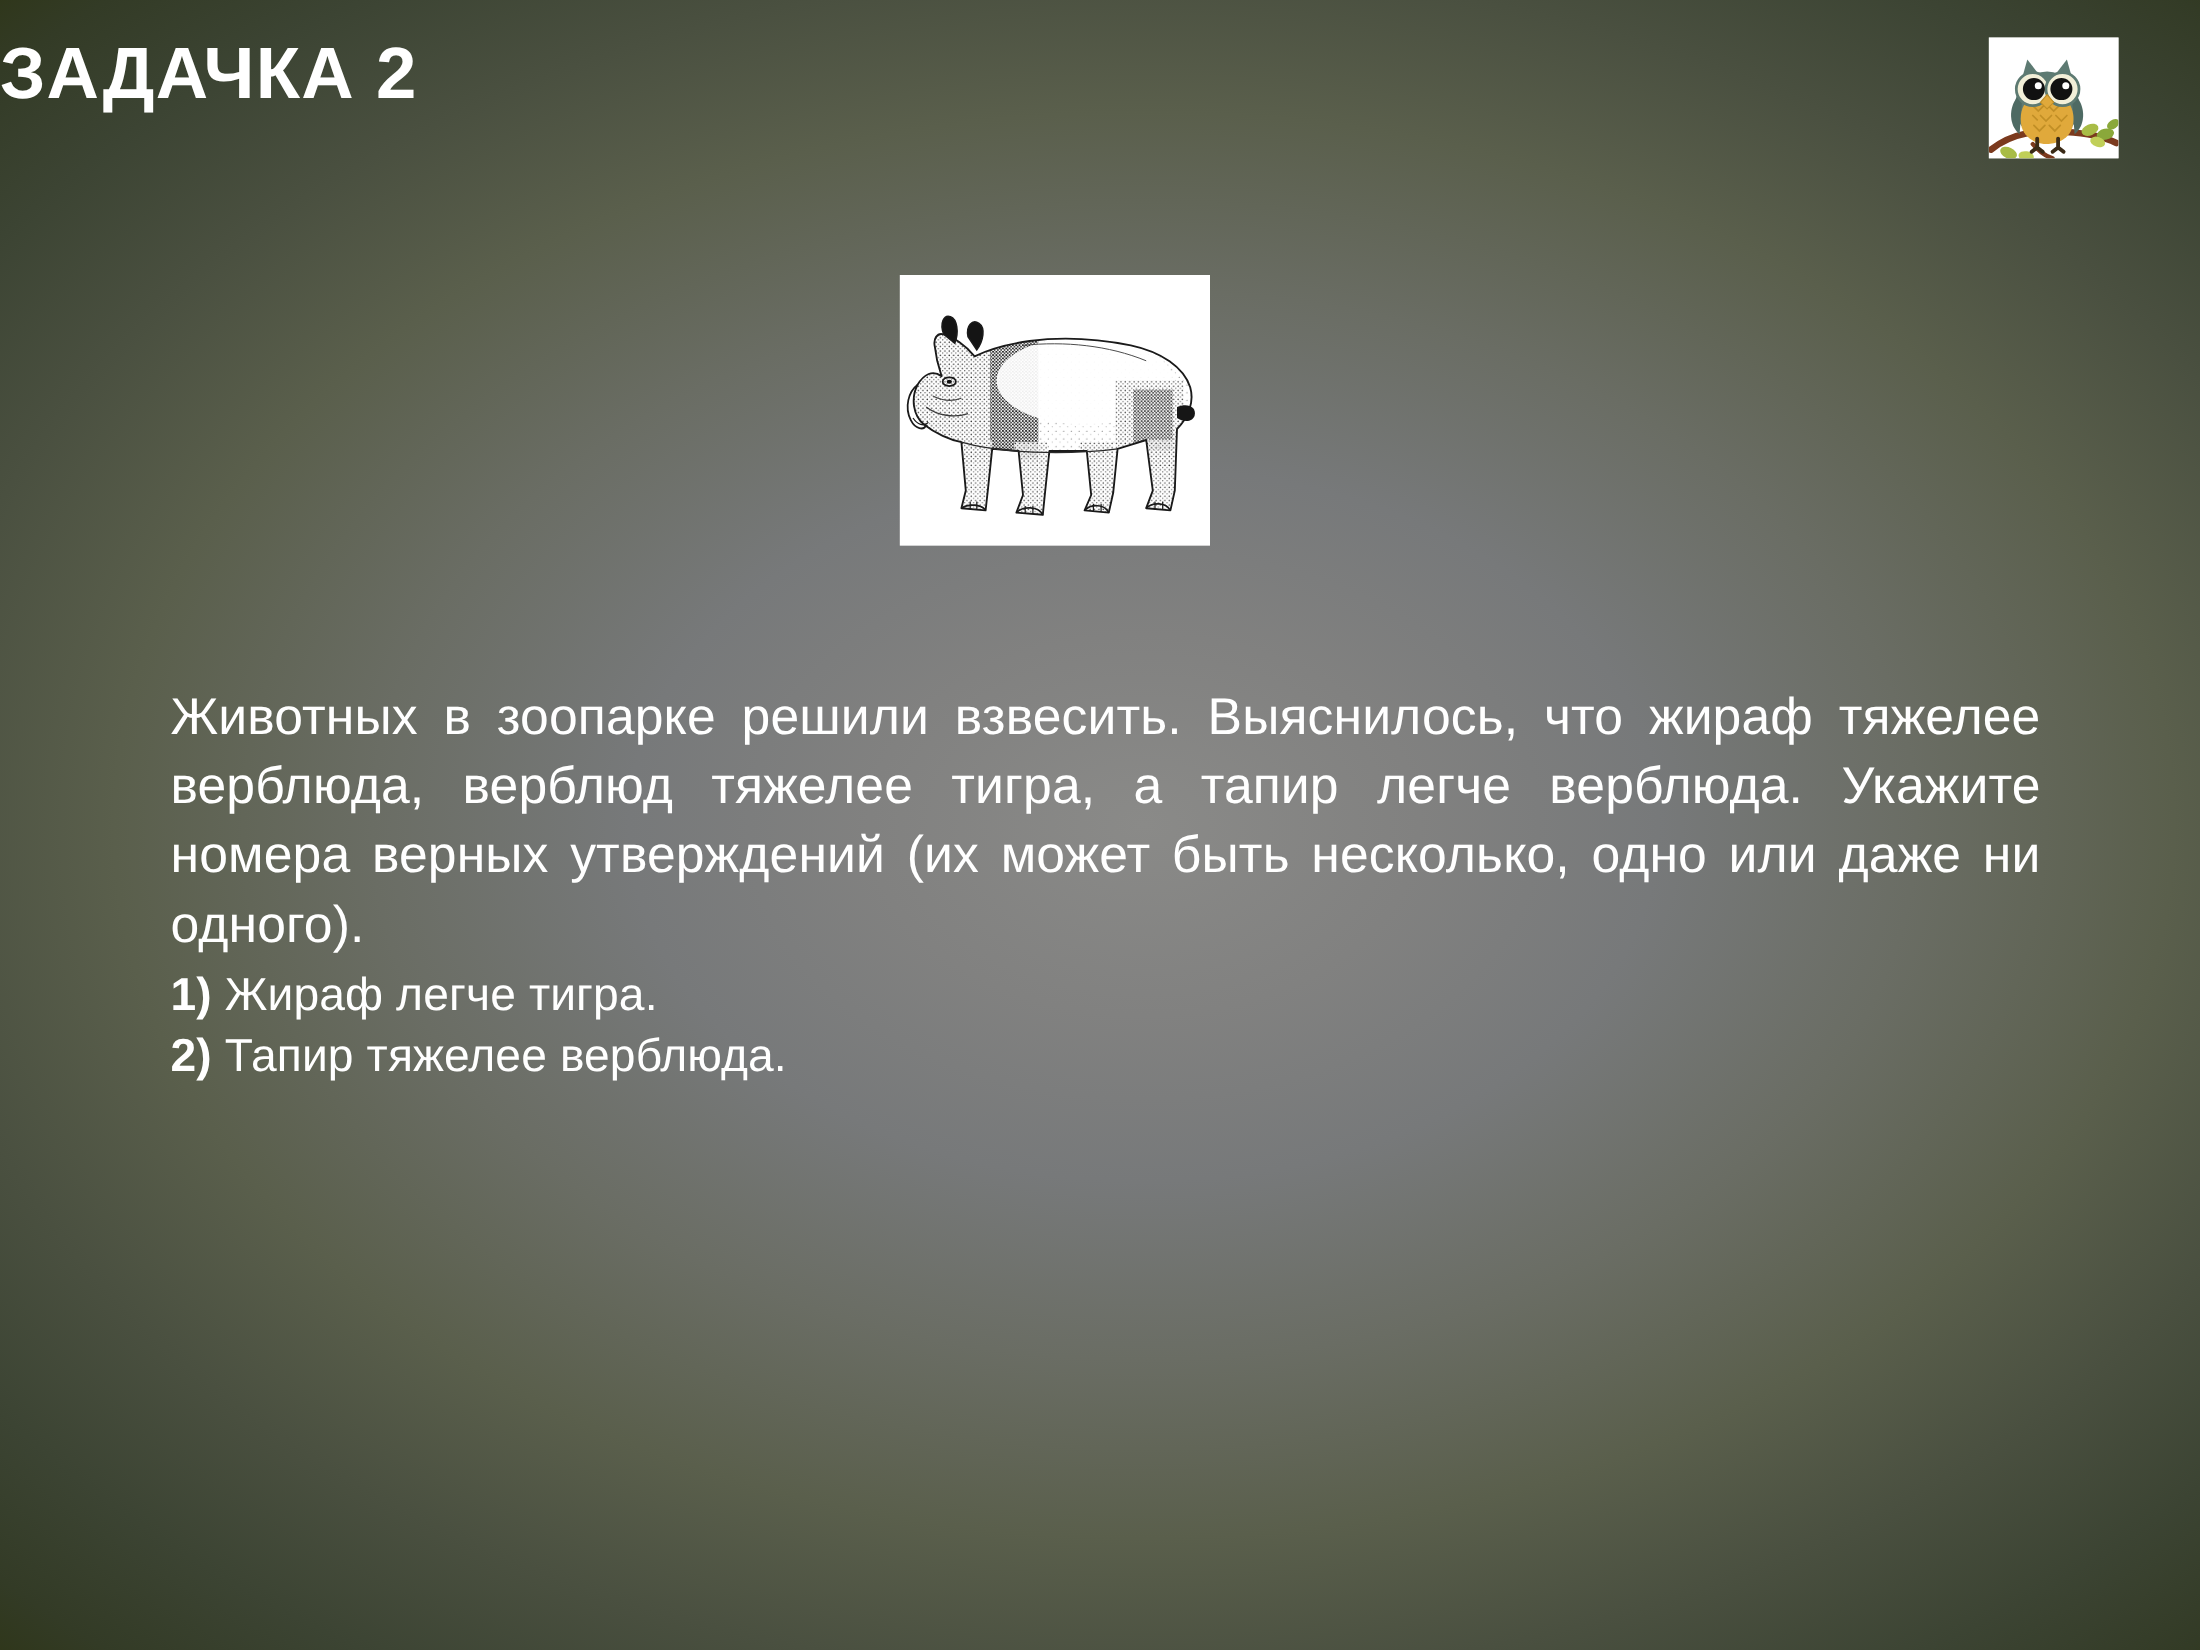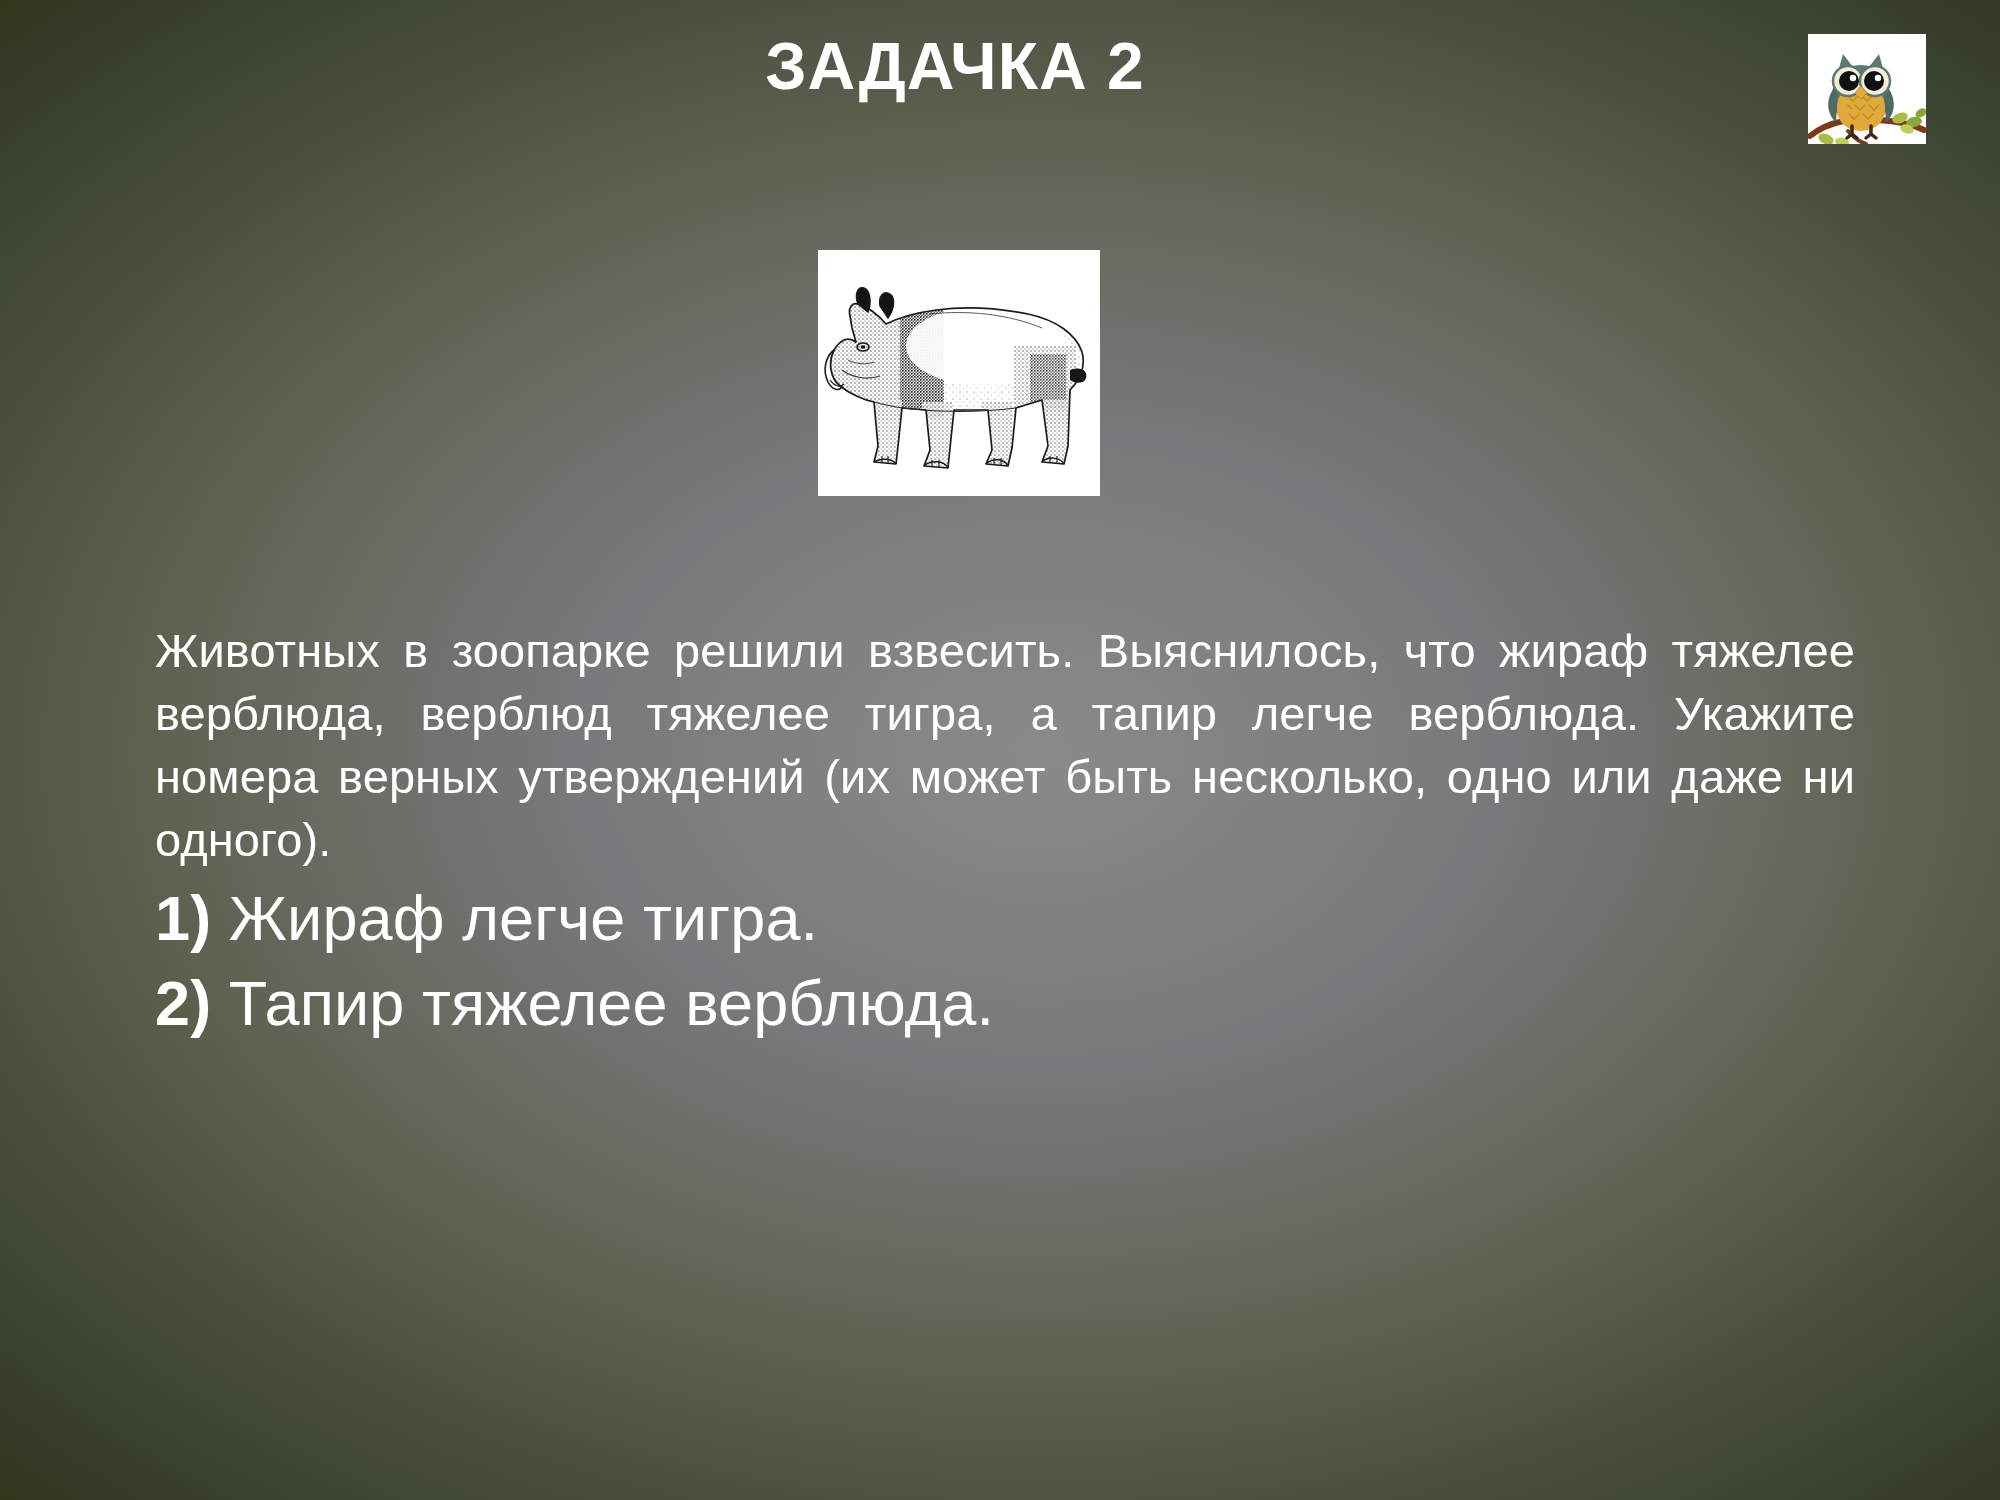--- a/index.html
+++ b/index.html
@@ -31,21 +31,21 @@
         #2c3312 100%);
     overflow: hidden;
   }
 
   
   .title {
     position: absolute;
     left: 0;
     top: 28px;
     width: 1910px;
-    text-align: center;
+    text-align: left;
     font-size: 66px;
     font-weight: bold;
     color: #ffffff;
     letter-spacing: 1px;
     line-height: 1.18;
     white-space: nowrap;
   }
 
   
   .owl-logo {
@@ -94,21 +94,21 @@
     text-align-last: left;
     margin: 0 0 2px 0;
     letter-spacing: 0.1px;
   }
   .answers {
     margin: 4px 0 0 0;
     padding: 0;
     list-style: none;
   }
   .answer-item {
-    font-size: 63px;
+    font-size: 42px;
     line-height: 1.345;
     white-space: nowrap;
     letter-spacing: 0.1px;
   }
   .answer-num {
     font-weight: bold;
   }
 </style>
 </head>
 <body>

